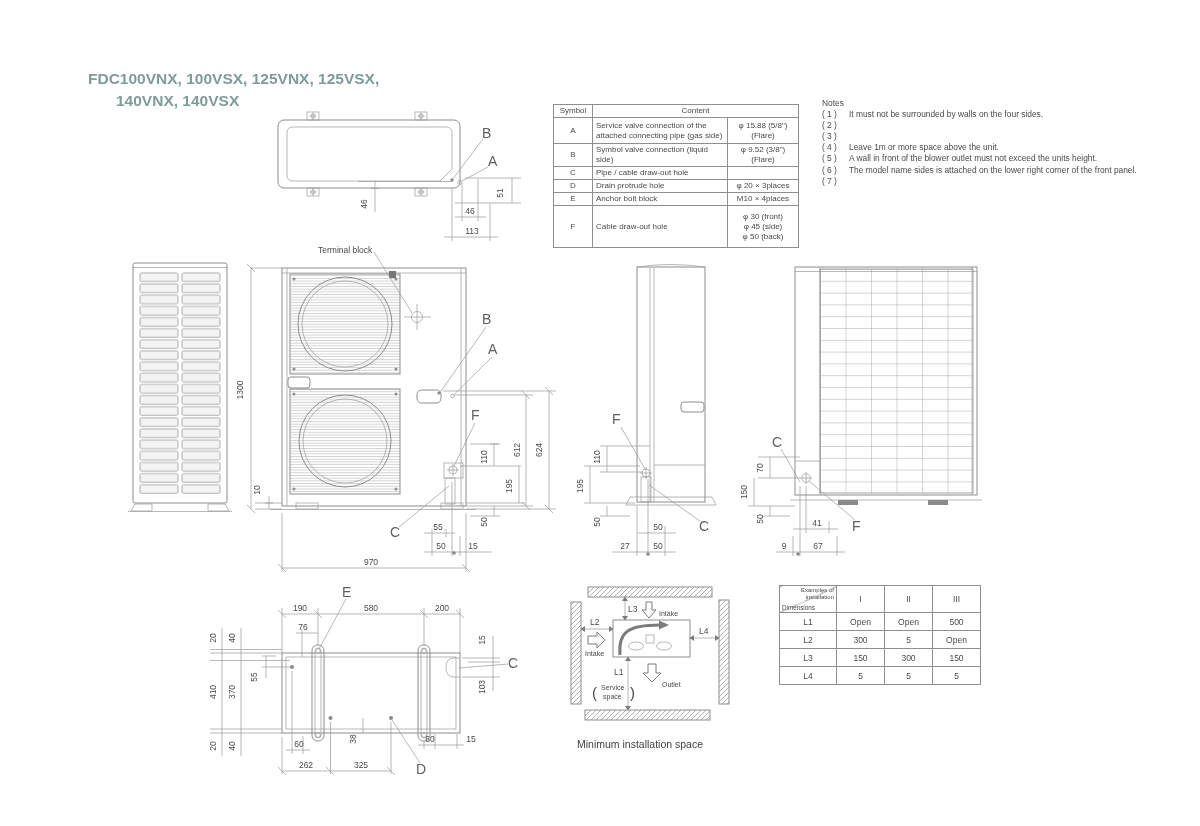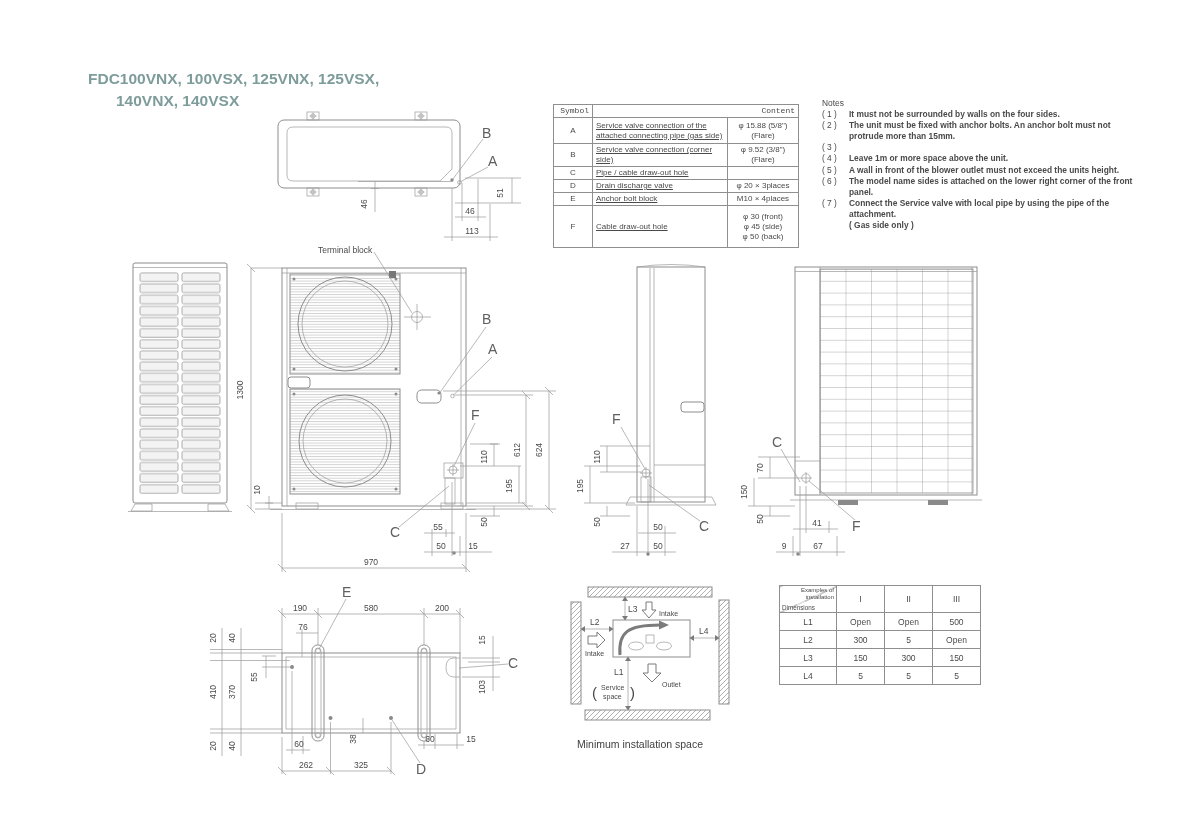--- a/index.html
+++ b/index.html
@@ -6,28 +6,28 @@
   #page{position:relative;width:1200px;height:826px;background:#fff;overflow:hidden;
         font-family:"Liberation Sans",sans-serif;margin-top:16px;}
   .abs{position:absolute;}
   
   #title{left:88px;top:52px;color:#7d9c9a;font-weight:bold;font-size:15.5px;line-height:1.4;}
   #title .l2{padding-left:28px;}
   
   #symtab{left:553px;top:88px;border-collapse:collapse;font-size:8px;color:#4a4a4a;table-layout:fixed;}
   #symtab td{border:1px solid #8f8f8f;padding:1px 3px;vertical-align:middle;line-height:1.25;}
   #symtab .c-sym{width:32px;text-align:center;}
-  #symtab .c-con{width:128px;white-space:pre-line;text-decoration:underline;}
+  #symtab .c-con{width:128px;white-space:pre-line;}
   #symtab .c-val{width:64px;text-align:center;white-space:pre-line;}
-  #symtab .hdr td{text-align:right;font-family:Liberation Mono, monospace;}
+  #symtab .hdr td{text-align:center;}
   
   #notes{left:822px;top:82px;width:332px;font-size:8.4px;color:#4a4a4a;line-height:1.32;}
   .note-row{display:flex;}
   .note-num{width:27px;flex:none;white-space:nowrap;}
-  .note-text{white-space:pre-line;font-weight:bold;}
+  .note-text{white-space:pre-line;}
   
   #insttab{left:779px;top:569px;border-collapse:collapse;font-size:8.5px;color:#4a4a4a;text-align:center;table-layout:fixed;}
   #insttab td{border:1px solid #8f8f8f;padding:0;height:17px;}
   #insttab .diag{width:56px;height:26px;position:relative;
      background:linear-gradient(to bottom right,transparent 49.3%,#8f8f8f 49.3%,#8f8f8f 50.7%,transparent 50.7%);}
   #insttab .col{width:47px;}
   #insttab .ex{position:absolute;top:1px;right:2px;font-size:6px;line-height:1.15;text-align:right;white-space:pre-line;}
   #insttab .dm{position:absolute;bottom:1px;left:2px;font-size:6.3px;}
   
   svg text{font-family:"Liberation Sans",sans-serif;fill:#4a4a4a;}
@@ -58,31 +58,31 @@
       <td colspan="2">Content</td>
     </tr>
     <tr style="height:26px">
       <td class="c-sym">A</td>
       <td class="c-con">Service valve connection of the
 attached connecting pipe (gas side)</td>
       <td class="c-val">φ 15.88  (5/8")   (Flare)</td>
     </tr>
     <tr style="height:13px">
       <td class="c-sym">B</td>
-      <td class="c-con">Service valve connection (corner side)</td>
+      <td class="c-con">Symbol valve connection (liquid side)</td>
       <td class="c-val">φ 9.52  (3/8")   (Flare)</td>
     </tr>
     <tr style="height:13px">
       <td class="c-sym">C</td>
       <td class="c-con">Pipe / cable draw-out hole</td>
       <td class="c-val"></td>
     </tr>
     <tr style="height:13px">
       <td class="c-sym">D</td>
-      <td class="c-con">Drain discharge valve</td>
+      <td class="c-con">Drain protrude hole</td>
       <td class="c-val">φ 20 × 3places</td>
     </tr>
     <tr style="height:13px">
       <td class="c-sym">E</td>
       <td class="c-con">Anchor bolt block</td>
       <td class="c-val">M10 × 4places</td>
     </tr>
     <tr style="height:42px">
       <td class="c-sym">F</td>
       <td class="c-con">Cable draw-out hole</td>
@@ -94,42 +94,38 @@
     </table>
 
   <div id="notes" class="abs">
     <div>Notes</div>
     <div class="note-row">
       <span class="note-num">( 1 )</span>
       <span class="note-text">It must not be surrounded by walls on the four sides.</span>
     </div>
     <div class="note-row">
       <span class="note-num">( 2 )</span>
-      <span class="note-text">The unit must be fixed with anchor bolts. An anchor bolt must not
-protrude more than 15mm.</span>
     </div>
     <div class="note-row">
       <span class="note-num">( 3 )</span>
     </div>
     <div class="note-row">
       <span class="note-num">( 4 )</span>
       <span class="note-text">Leave 1m or more space above the unit.</span>
     </div>
     <div class="note-row">
       <span class="note-num">( 5 )</span>
       <span class="note-text">A wall in front of the blower outlet must not exceed the units height.</span>
     </div>
     <div class="note-row">
       <span class="note-num">( 6 )</span>
       <span class="note-text">The model name sides is attached on the lower right corner of the front panel.</span>
     </div>
     <div class="note-row">
       <span class="note-num">( 7 )</span>
-      <span class="note-text">Connect the Service valve with local pipe by using the pipe of the attachment.
-( Gas side only )</span>
     </div>
   </div>
 
   <table id="insttab" class="abs">
     <tbody>
         <tr>
       <td class="diag">
         <span class="ex">Examples of
 installation</span>
         <span class="dm">Dimensions</span>

